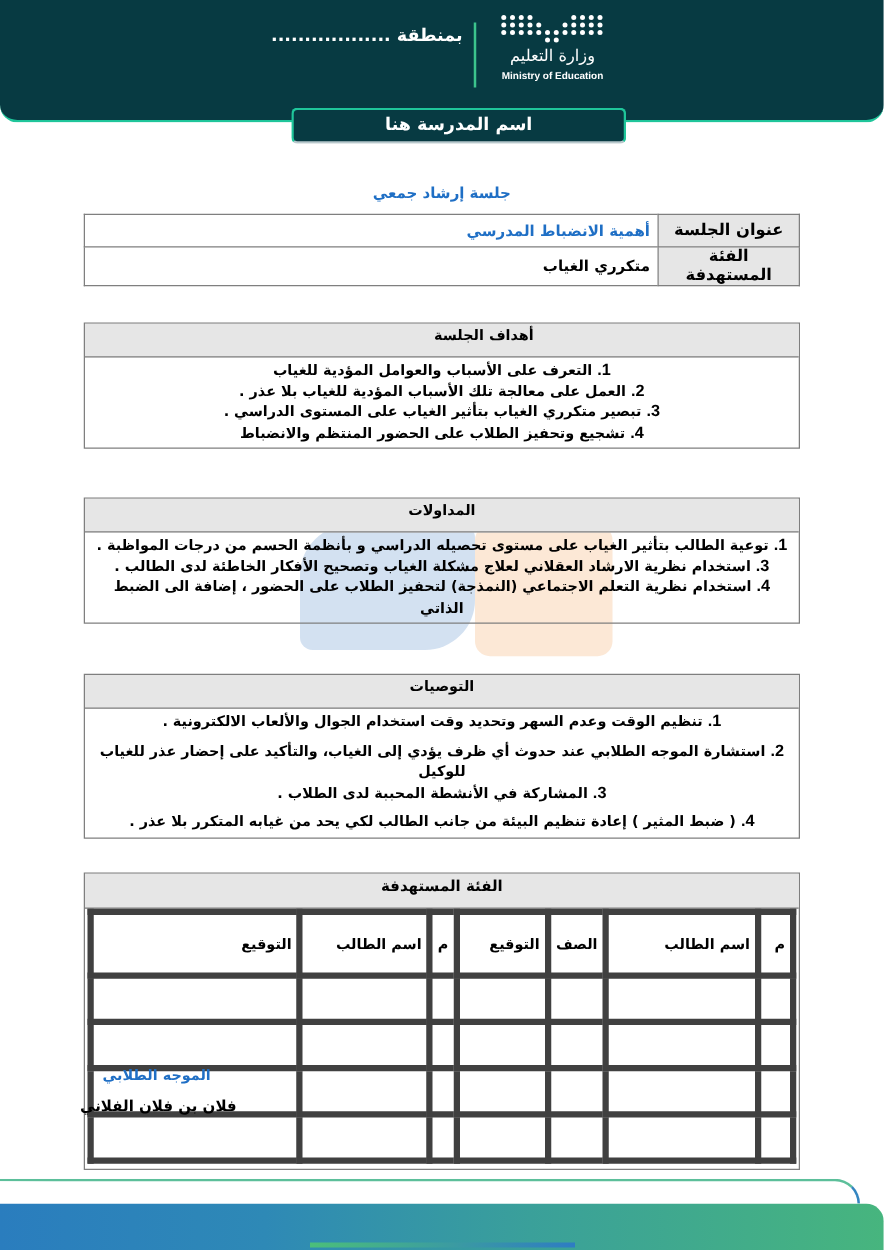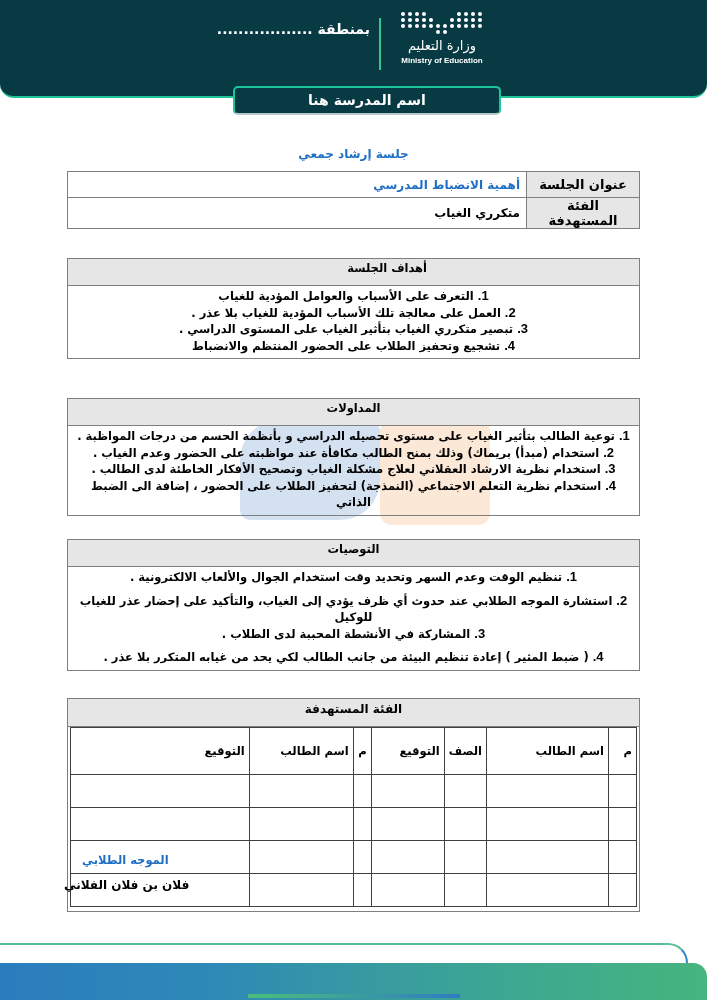--- a/index.html
+++ b/index.html
@@ -46,21 +46,21 @@
   .sec-body .num { font-family: "Liberation Sans", sans-serif; font-size: 13px; }
   .goals { top: 258px; }
   .goals .sec-head { text-align: right; padding-right: 212px; }
   .discussions { top: 398px; }
   .recs { top: 539px; }
   .recs .sec-body div.gap { margin-top: 7px; }
 
   .target { top: 698px; }
   .target .sec-head { height: 28px; line-height: 20px; font-size: 12px; }
   .students { width: 567px; margin: 0 2px 4px 2px; }
-  .students td, .students th { border: 1px solid #404040; height: 18px; font-size: 11.5px; font-weight: bold; text-align: right; padding: 16px 4px; }
+  .students td, .students th { border: 5px solid #404040; height: 18px; font-size: 11.5px; font-weight: bold; text-align: right; padding: 16px 4px; }
   .students th { height: 17px; }
 
   .counselor-title { position: absolute; left: 82px; top: 853px; color: #1f6fc5; font-weight: bold; font-size: 11.5px; direction: rtl; }
   .counselor-name { position: absolute; left: 64px; top: 878px; font-weight: bold; font-size: 12px; direction: rtl; }
 
   
   .footer-line { position: absolute; left: 0; top: 943px; width: 688px; height: 20px; border-top: 2px solid #5cbf9a; border-right: 2px solid #3485c0; border-top-right-radius: 20px; border-image: none; }
   .footer { position: absolute; left: 0; top: 963px; width: 707px; height: 37px; background: linear-gradient(90deg, #2a7dbe 0%, #2e89b6 30%, #3aa09a 60%, #47b57e 100%); border-top-right-radius: 14px; }
   .footer-bar { position: absolute; left: 248px; top: 994px; width: 212px; height: 4px; background: linear-gradient(90deg, #4bbf7a, #2e7cc3); }
 </style>
@@ -155,21 +155,20 @@
     <div><span class="num">2.</span> <span>العمل على معالجة تلك الأسباب المؤدية للغياب بلا عذر .</span></div>
     <div><span class="num">3.</span> <span>تبصير متكرري الغياب بتأثير الغياب على المستوى الدراسي .</span></div>
     <div><span class="num">4.</span> <span>تشجيع وتحفيز الطلاب على الحضور المنتظم والانضباط</span></div>
   </div>
 </div>
 
 <div class="sec discussions">
   <div class="sec-head">المداولات</div>
   <div class="sec-body">
     <div><span class="num">1.</span> <span>توعية الطالب بتأثير الغياب على مستوى تحصيله الدراسي و بأنظمة الحسم من درجات المواظبة .</span></div>
-    <div><span class="num">2.</span> <span>استخدام (مبدأ) بريماك) وذلك بمنح الطالب مكافأة عند مواظبته على الحضور وعدم الغياب .</span></div>
     <div><span class="num">3.</span> <span>استخدام نظرية الارشاد العقلاني لعلاج مشكلة الغياب وتصحيح الأفكار الخاطئة لدى الطالب .</span></div>
     <div><span class="num">4.</span> <span>استخدام نظرية التعلم الاجتماعي (النمذجة) لتحفيز الطلاب على الحضور ، إضافة الى الضبط الذاتي</span></div>
   </div>
 </div>
 
 <div class="sec recs">
   <div class="sec-head">التوصيات</div>
   <div class="sec-body">
     <div><span class="num">1.</span> <span>تنظيم الوقت وعدم السهر وتحديد وقت استخدام الجوال والألعاب الالكترونية .</span></div>
     <div class="gap"><span class="num">2.</span> <span>استشارة الموجه الطلابي عند حدوث أي ظرف يؤدي إلى الغياب، والتأكيد على إحضار عذر للغياب للوكيل</span></div>

